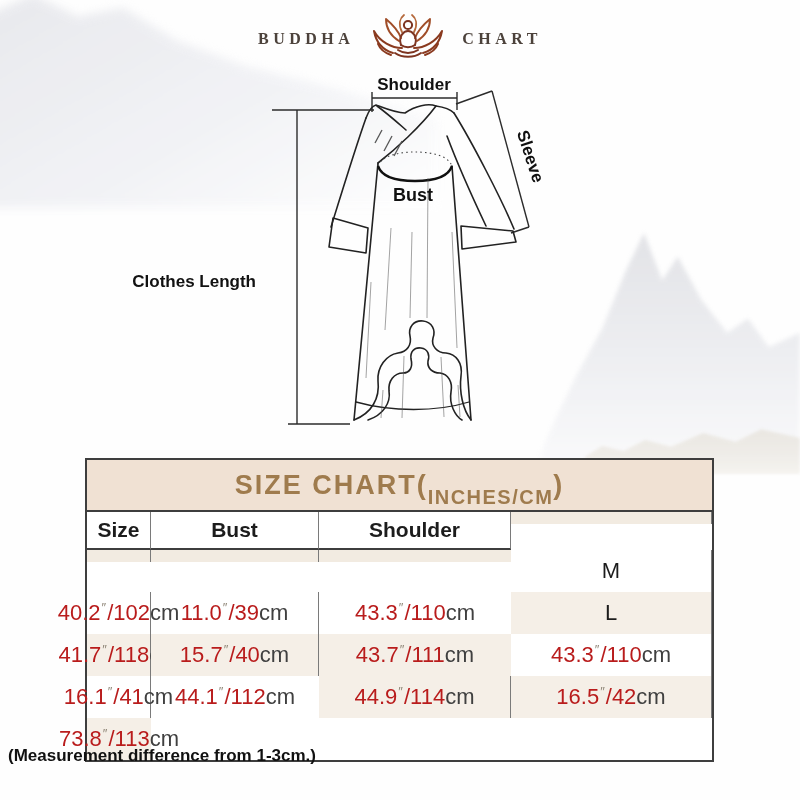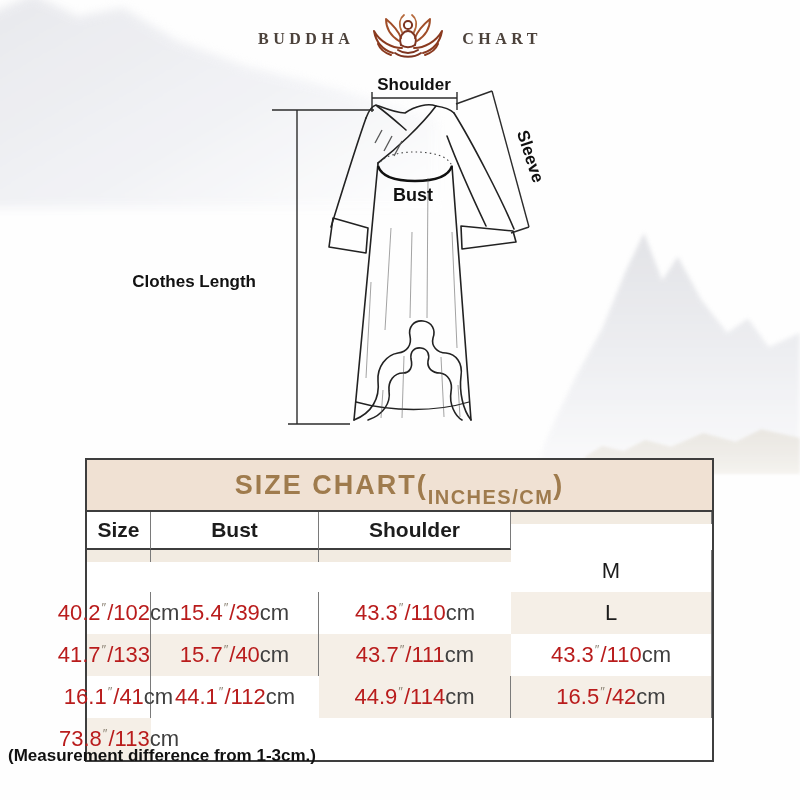--- a/index.html
+++ b/index.html
@@ -186,40 +186,40 @@
 
       <div class="cell drow size-cell cdiv">M</div>
       <div class="cell drow cdiv">
           <span class="num">40.2</span>
           <span class="inch">″</span>
           <span class="num">/</span>
           <span class="num">102</span>
           <span class="cm">cm</span>
         </div>
       <div class="cell drow cdiv">
-          <span class="num">15.4</span>
+          <span class="num">11.0</span>
           <span class="inch">″</span>
           <span class="num">/</span>
           <span class="num">39</span>
           <span class="cm">cm</span>
         </div>
       <div class="cell drow">
           <span class="num">43.3</span>
           <span class="inch">″</span>
           <span class="num">/</span>
           <span class="num">110</span>
           <span class="cm">cm</span>
         </div>
 
       <div class="cell drow size-cell cdiv beige">L</div>
       <div class="cell drow cdiv beige">
           <span class="num">41.7</span>
           <span class="inch">″</span>
           <span class="num">/</span>
-          <span class="num">133</span>
+          <span class="num">118</span>
           <span class="cm">cm</span>
         </div>
       <div class="cell drow cdiv beige">
           <span class="num">15.7</span>
           <span class="inch">″</span>
           <span class="num">/</span>
           <span class="num">40</span>
           <span class="cm">cm</span>
         </div>
       <div class="cell drow beige">

